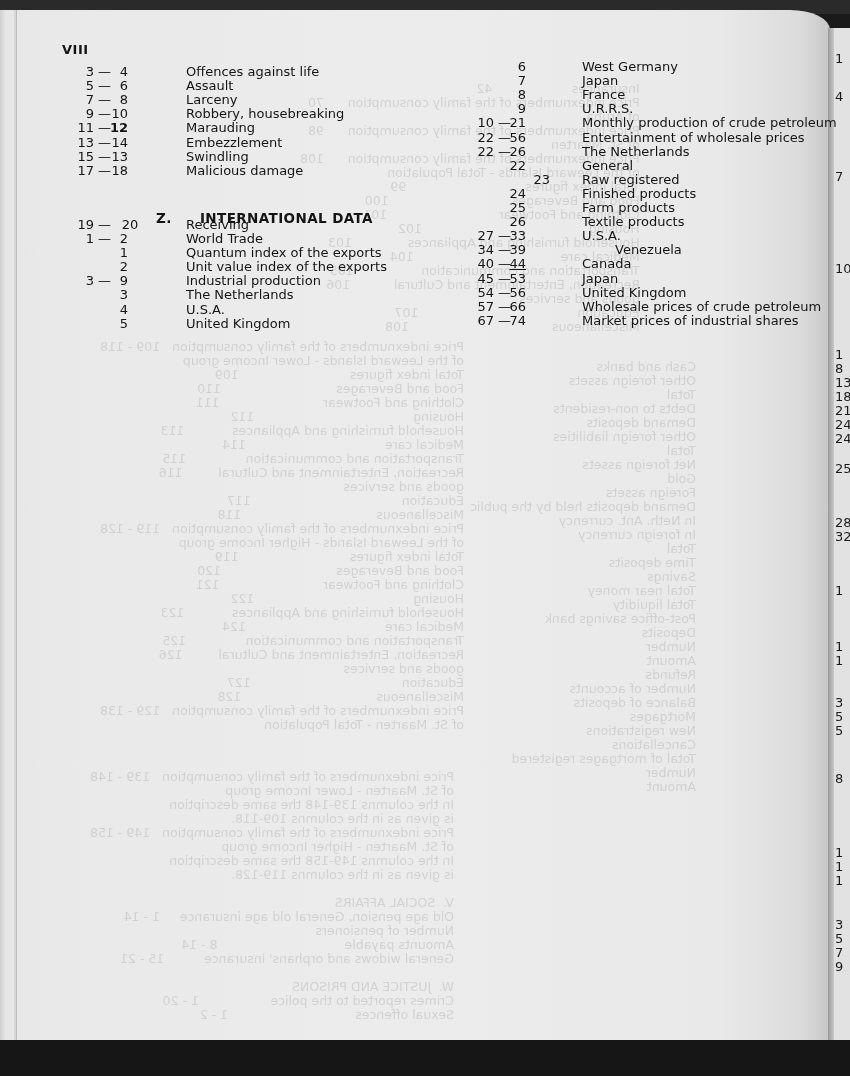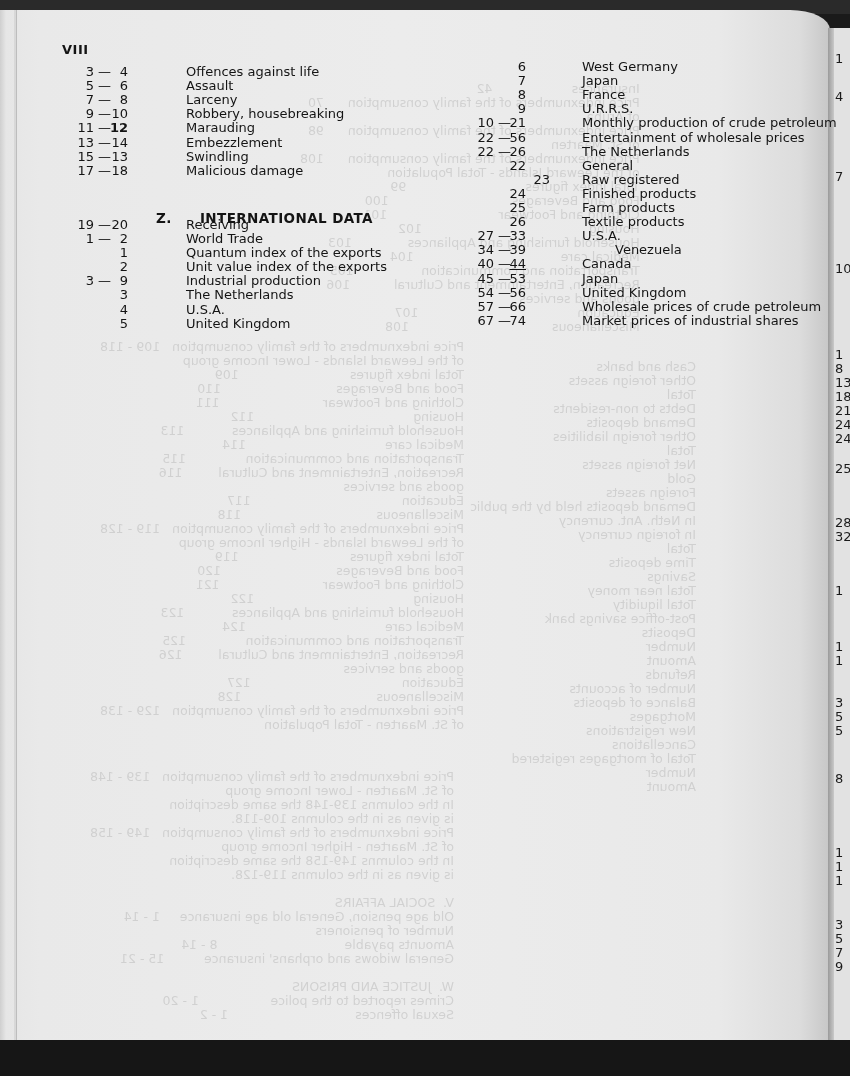--- a/index.html
+++ b/index.html
@@ -221,21 +221,21 @@
     </div>
     <div class="row" style="left: 0px; top: 163.7px; width: 830px;">
       <span class="num-a" style="left: 66px;">17</span>
       <span class="dash" style="left: 98px;">—</span>
       <span class="num-b" style="left: 102px;">18</span>
       <span class="label" style="left: 186px;">Malicious damage</span>
     </div>
     <div class="row" style="left: 0px; top: 177.8px; width: 830px; margin-top: 40px;">
       <span class="num-a" style="left: 66px;">19</span>
       <span class="dash" style="left: 98px;">—</span>
-      <span class="num-b" style="left: 102px;">20</span>
+      <span class="num-b" style="left: 117px; text-align: center;">20</span>
       <span class="label" style="left: 186px;">Receiving</span>
     </div>
   </div>
 <div class="section-heading" style="left:156px;top:210px;">
   <span>Z.</span>
   <span style="display:inline-block;width:18px;"></span>
   <span>INTERNATIONAL DATA</span>
 </div>
 <div id="left-intl">
     <div class="row" style="left: 0px; top: 232px; width: 830px;">

